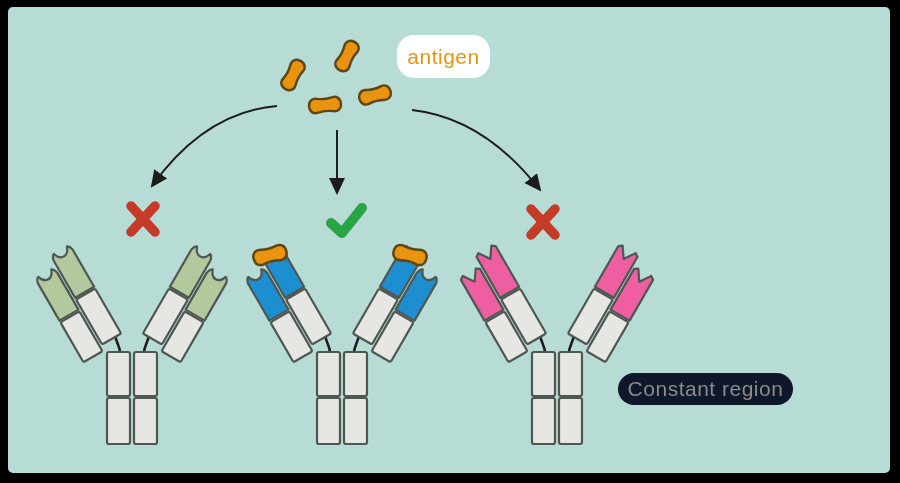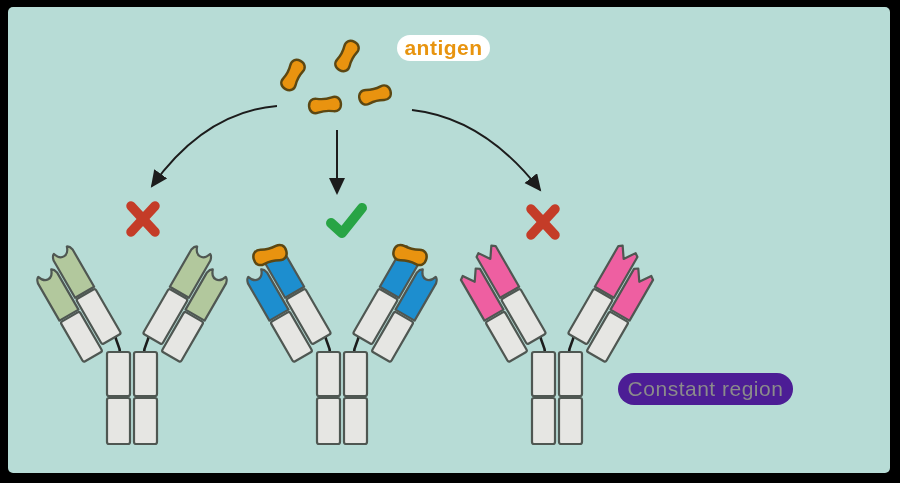--- a/index.html
+++ b/index.html
@@ -20,22 +20,22 @@
   }
   .pill{
     position:absolute;
     display:flex;align-items:center;justify-content:center;
     background:#fff;
     box-sizing:border-box;
     white-space:nowrap;
     letter-spacing:0.5px;
   }
   #pill-antigen{
-    left:397px;top:35px;width:93px;height:26px;
-    border-radius:17px;font-size:21px;font-weight:bold;
+    left:397px;top:35px;width:93px;height:43px;
+    border-radius:17px;font-size:21px;
   }
   #pill-variable{
     left:676px;top:270px;width:181px;height:38px;
     border-radius:19px;font-size:23px;
   }
   #pill-constant{
     left:618px;top:373px;width:175px;height:32px;
     border-radius:16px;font-size:21px;
   }
 </style>
@@ -135,16 +135,16 @@
        <line x1="-12" y1="-13" x2="12" y2="13"></line>
         <line x1="12" y1="-13" x2="-12" y2="13"></line>
       </g>
     </svg>
 
   <div class="pill" id="pill-antigen" style="color: rgb(232, 148, 15); background: rgb(255, 255, 255);">
     <span>antigen</span>
   </div>
 
 
-  <div class="pill" id="pill-constant" style="color: rgb(139, 139, 139); background: #4c1d95;">
+  <div class="pill" id="pill-constant" style="color: rgb(139, 139, 139); background: #0f172a;">
     <span>Constant region</span>
   </div>
 </div>
 
 </body></html>

